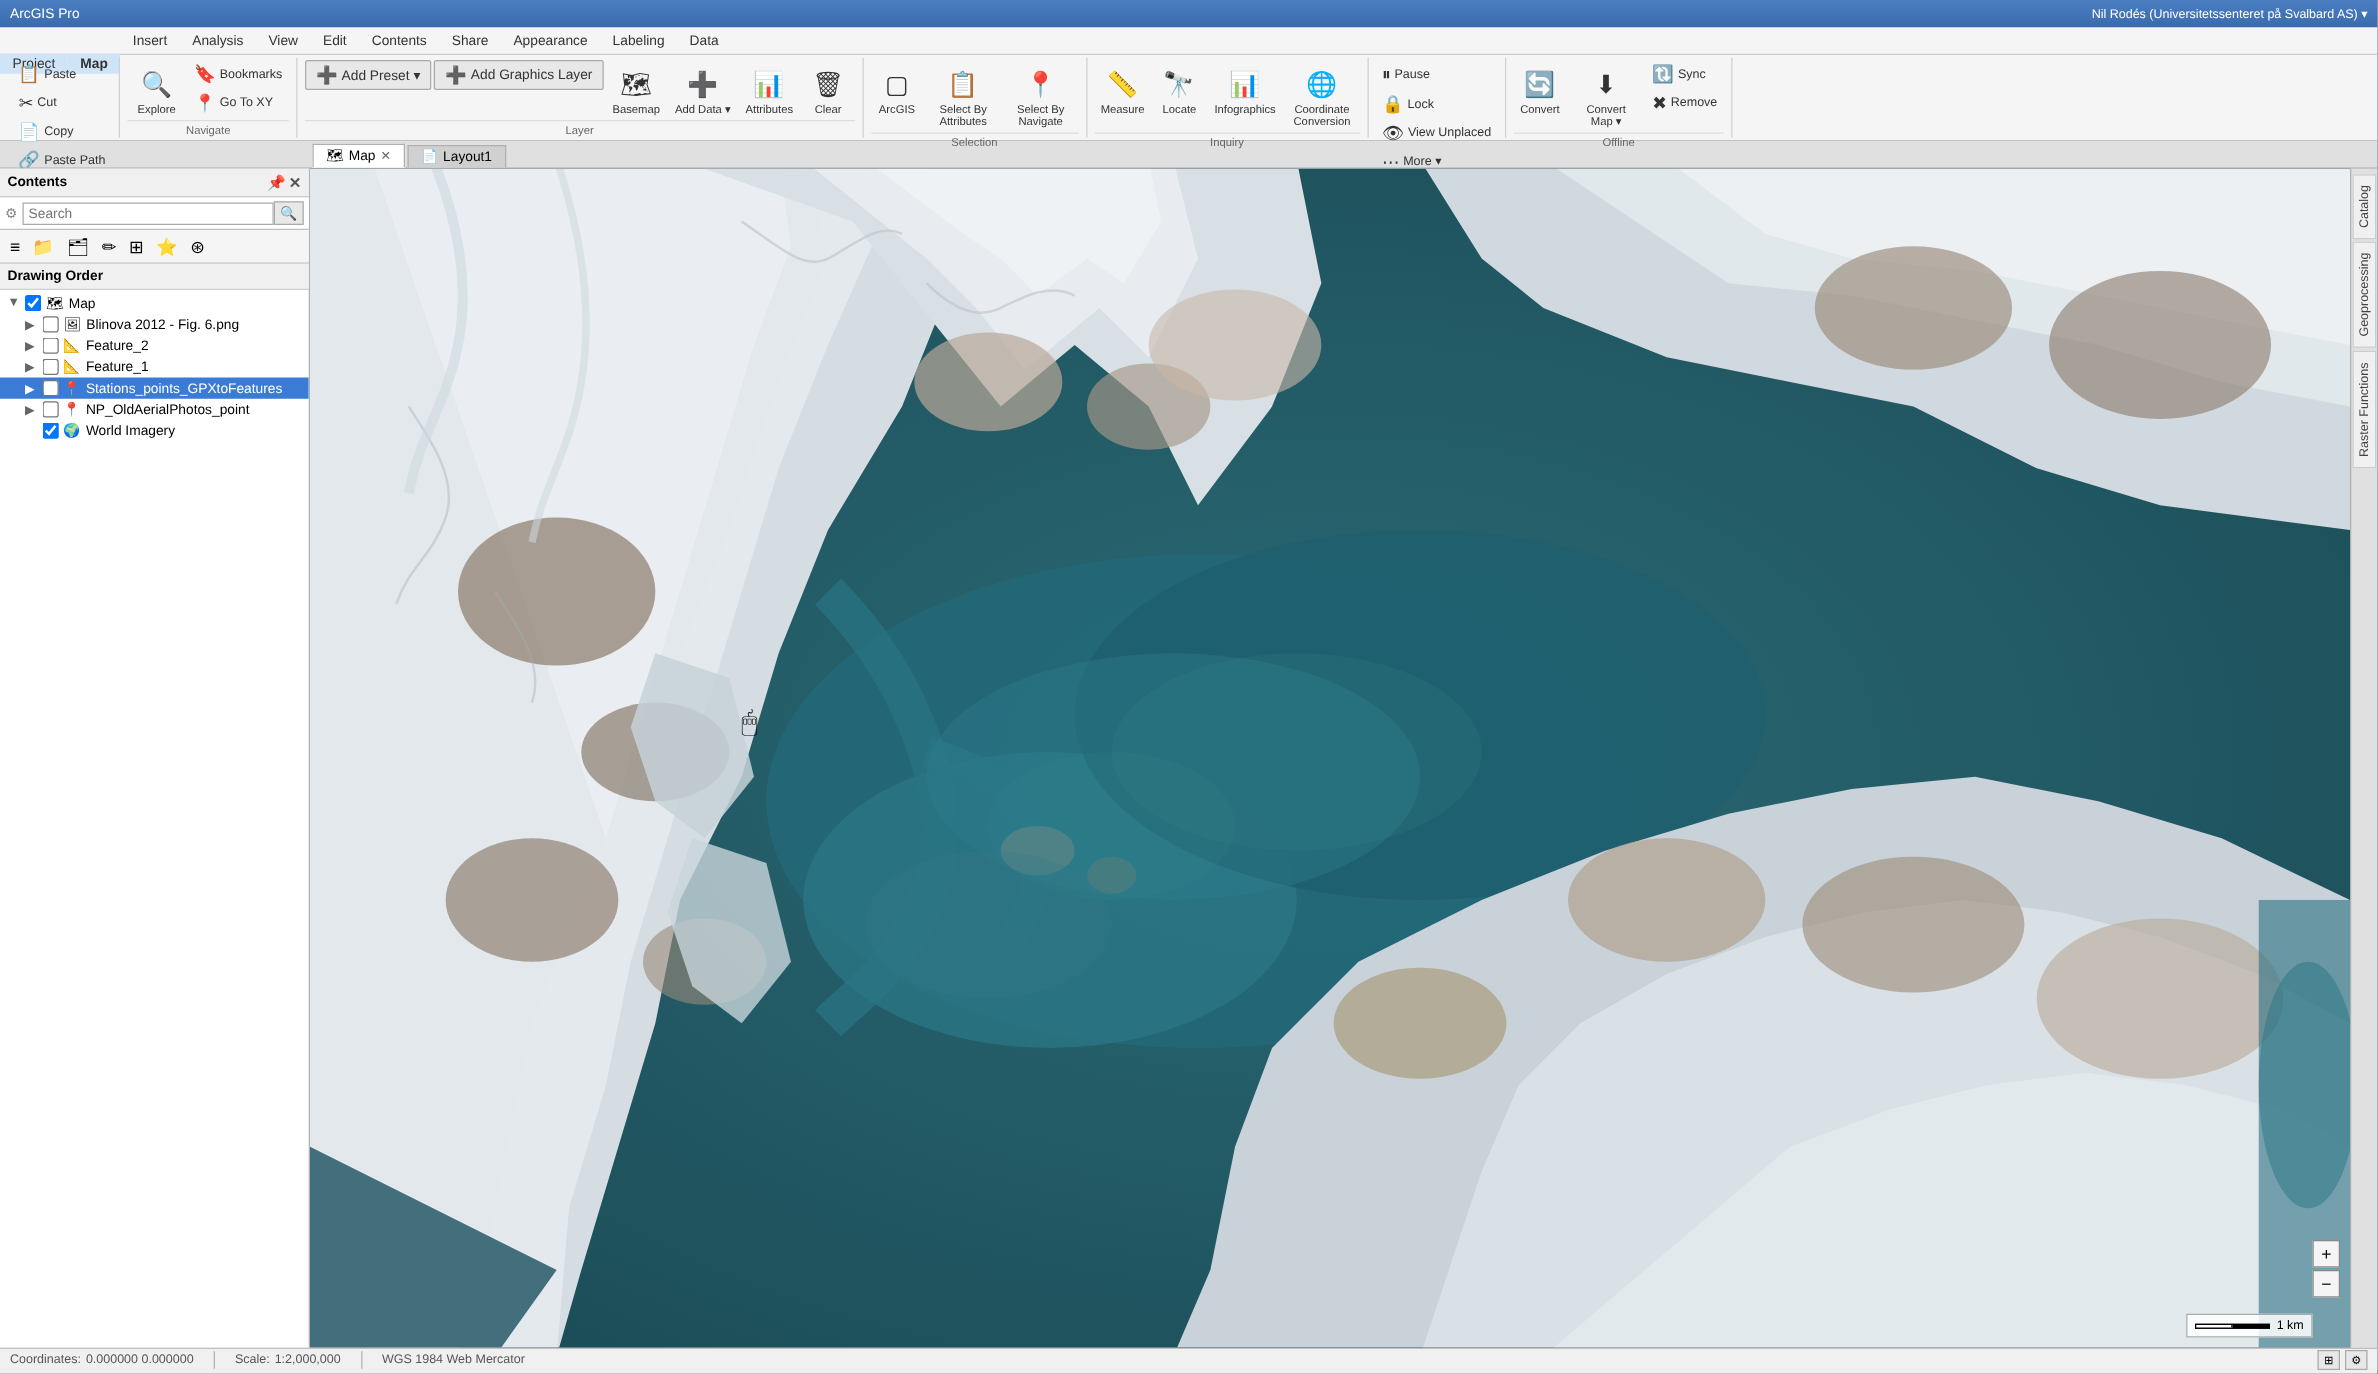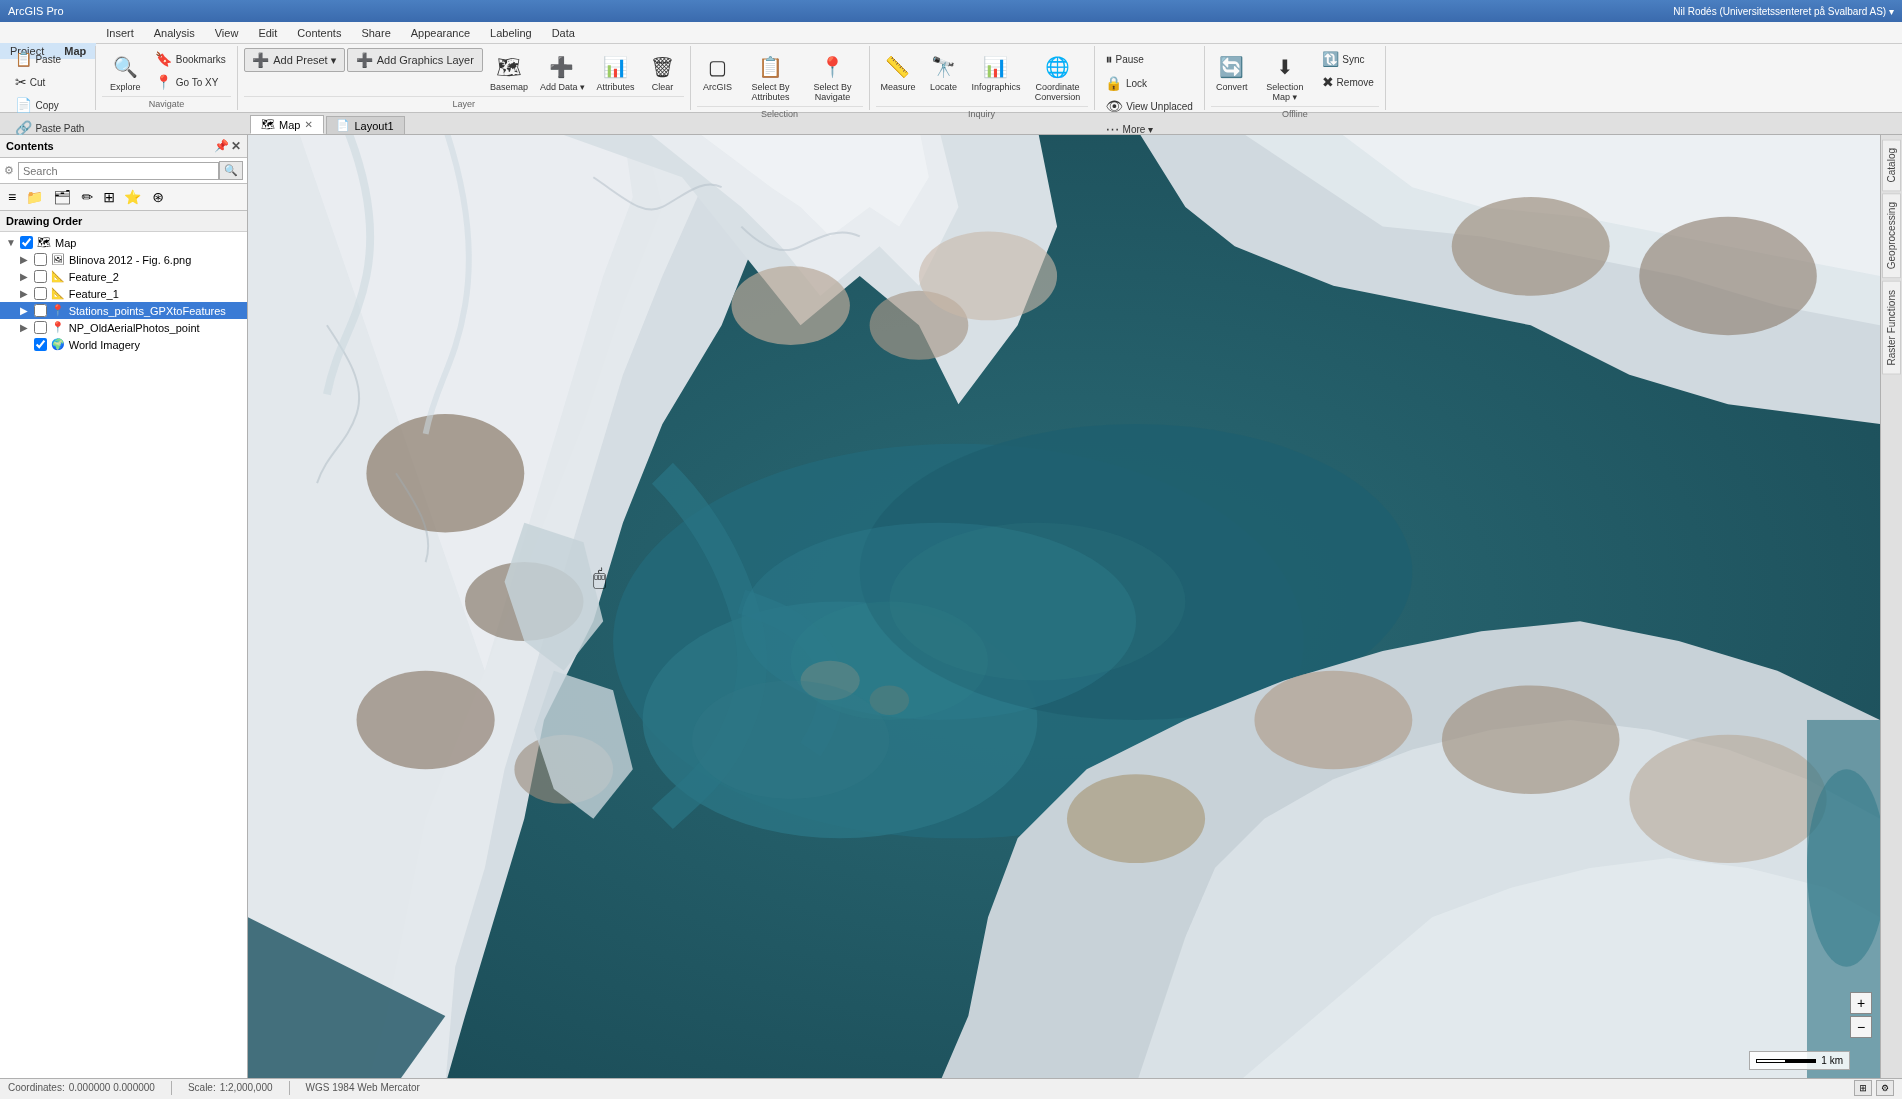--- a/index.html
+++ b/index.html
@@ -453,21 +453,21 @@
     </div>
 
     <div class="ribbon-group">
       <div class="ribbon-buttons">
         <div class="ribbon-btn">
           <div class="btn-icon">🔄</div>
           <span class="btn-label">Convert</span>
         </div>
         <div class="ribbon-btn">
           <div class="btn-icon">⬇</div>
-          <span class="btn-label">Selection Map ▾</span>
+          <span class="btn-label">Convert Map ▾</span>
         </div>
         <div style="display:flex;flex-direction:column;gap:1px;justify-content:center;">
           <div class="ribbon-btn-small">
             <span class="btn-icon-sm">🔃</span>
             <span>Sync</span>
           </div>
           <div class="ribbon-btn-small">
             <span class="btn-icon-sm">✖</span>
             <span>Remove</span>
           </div>

